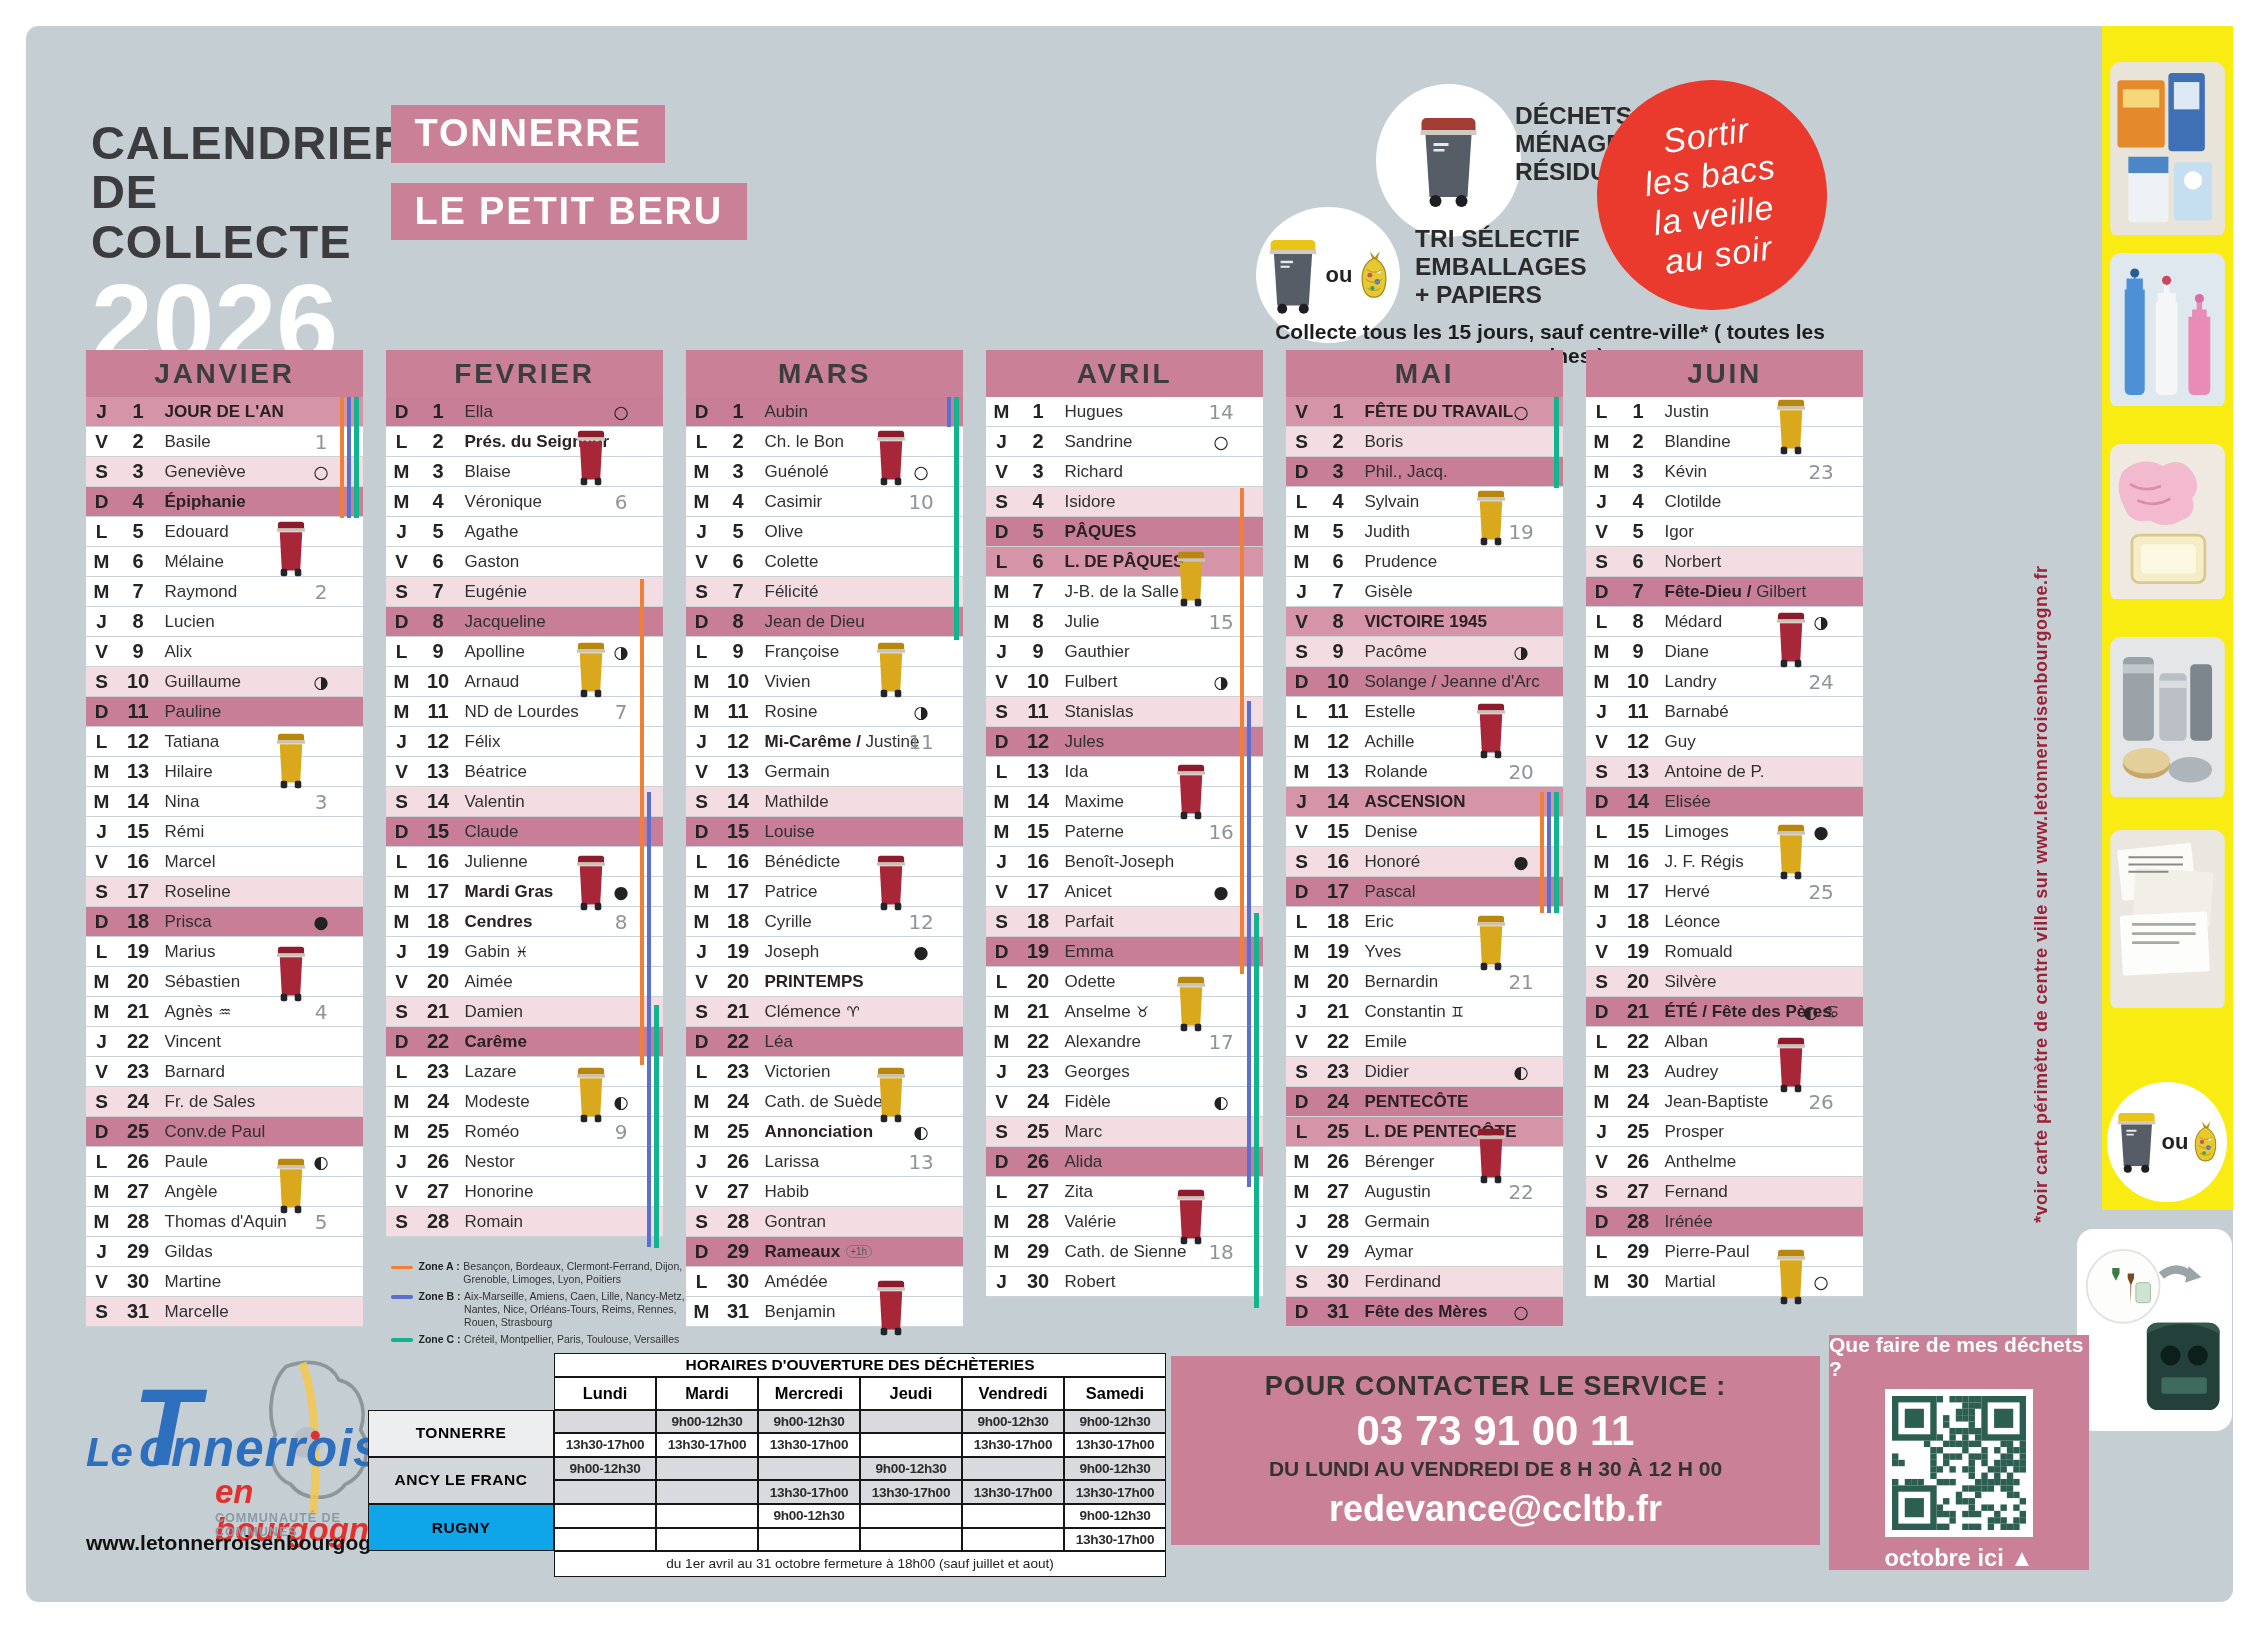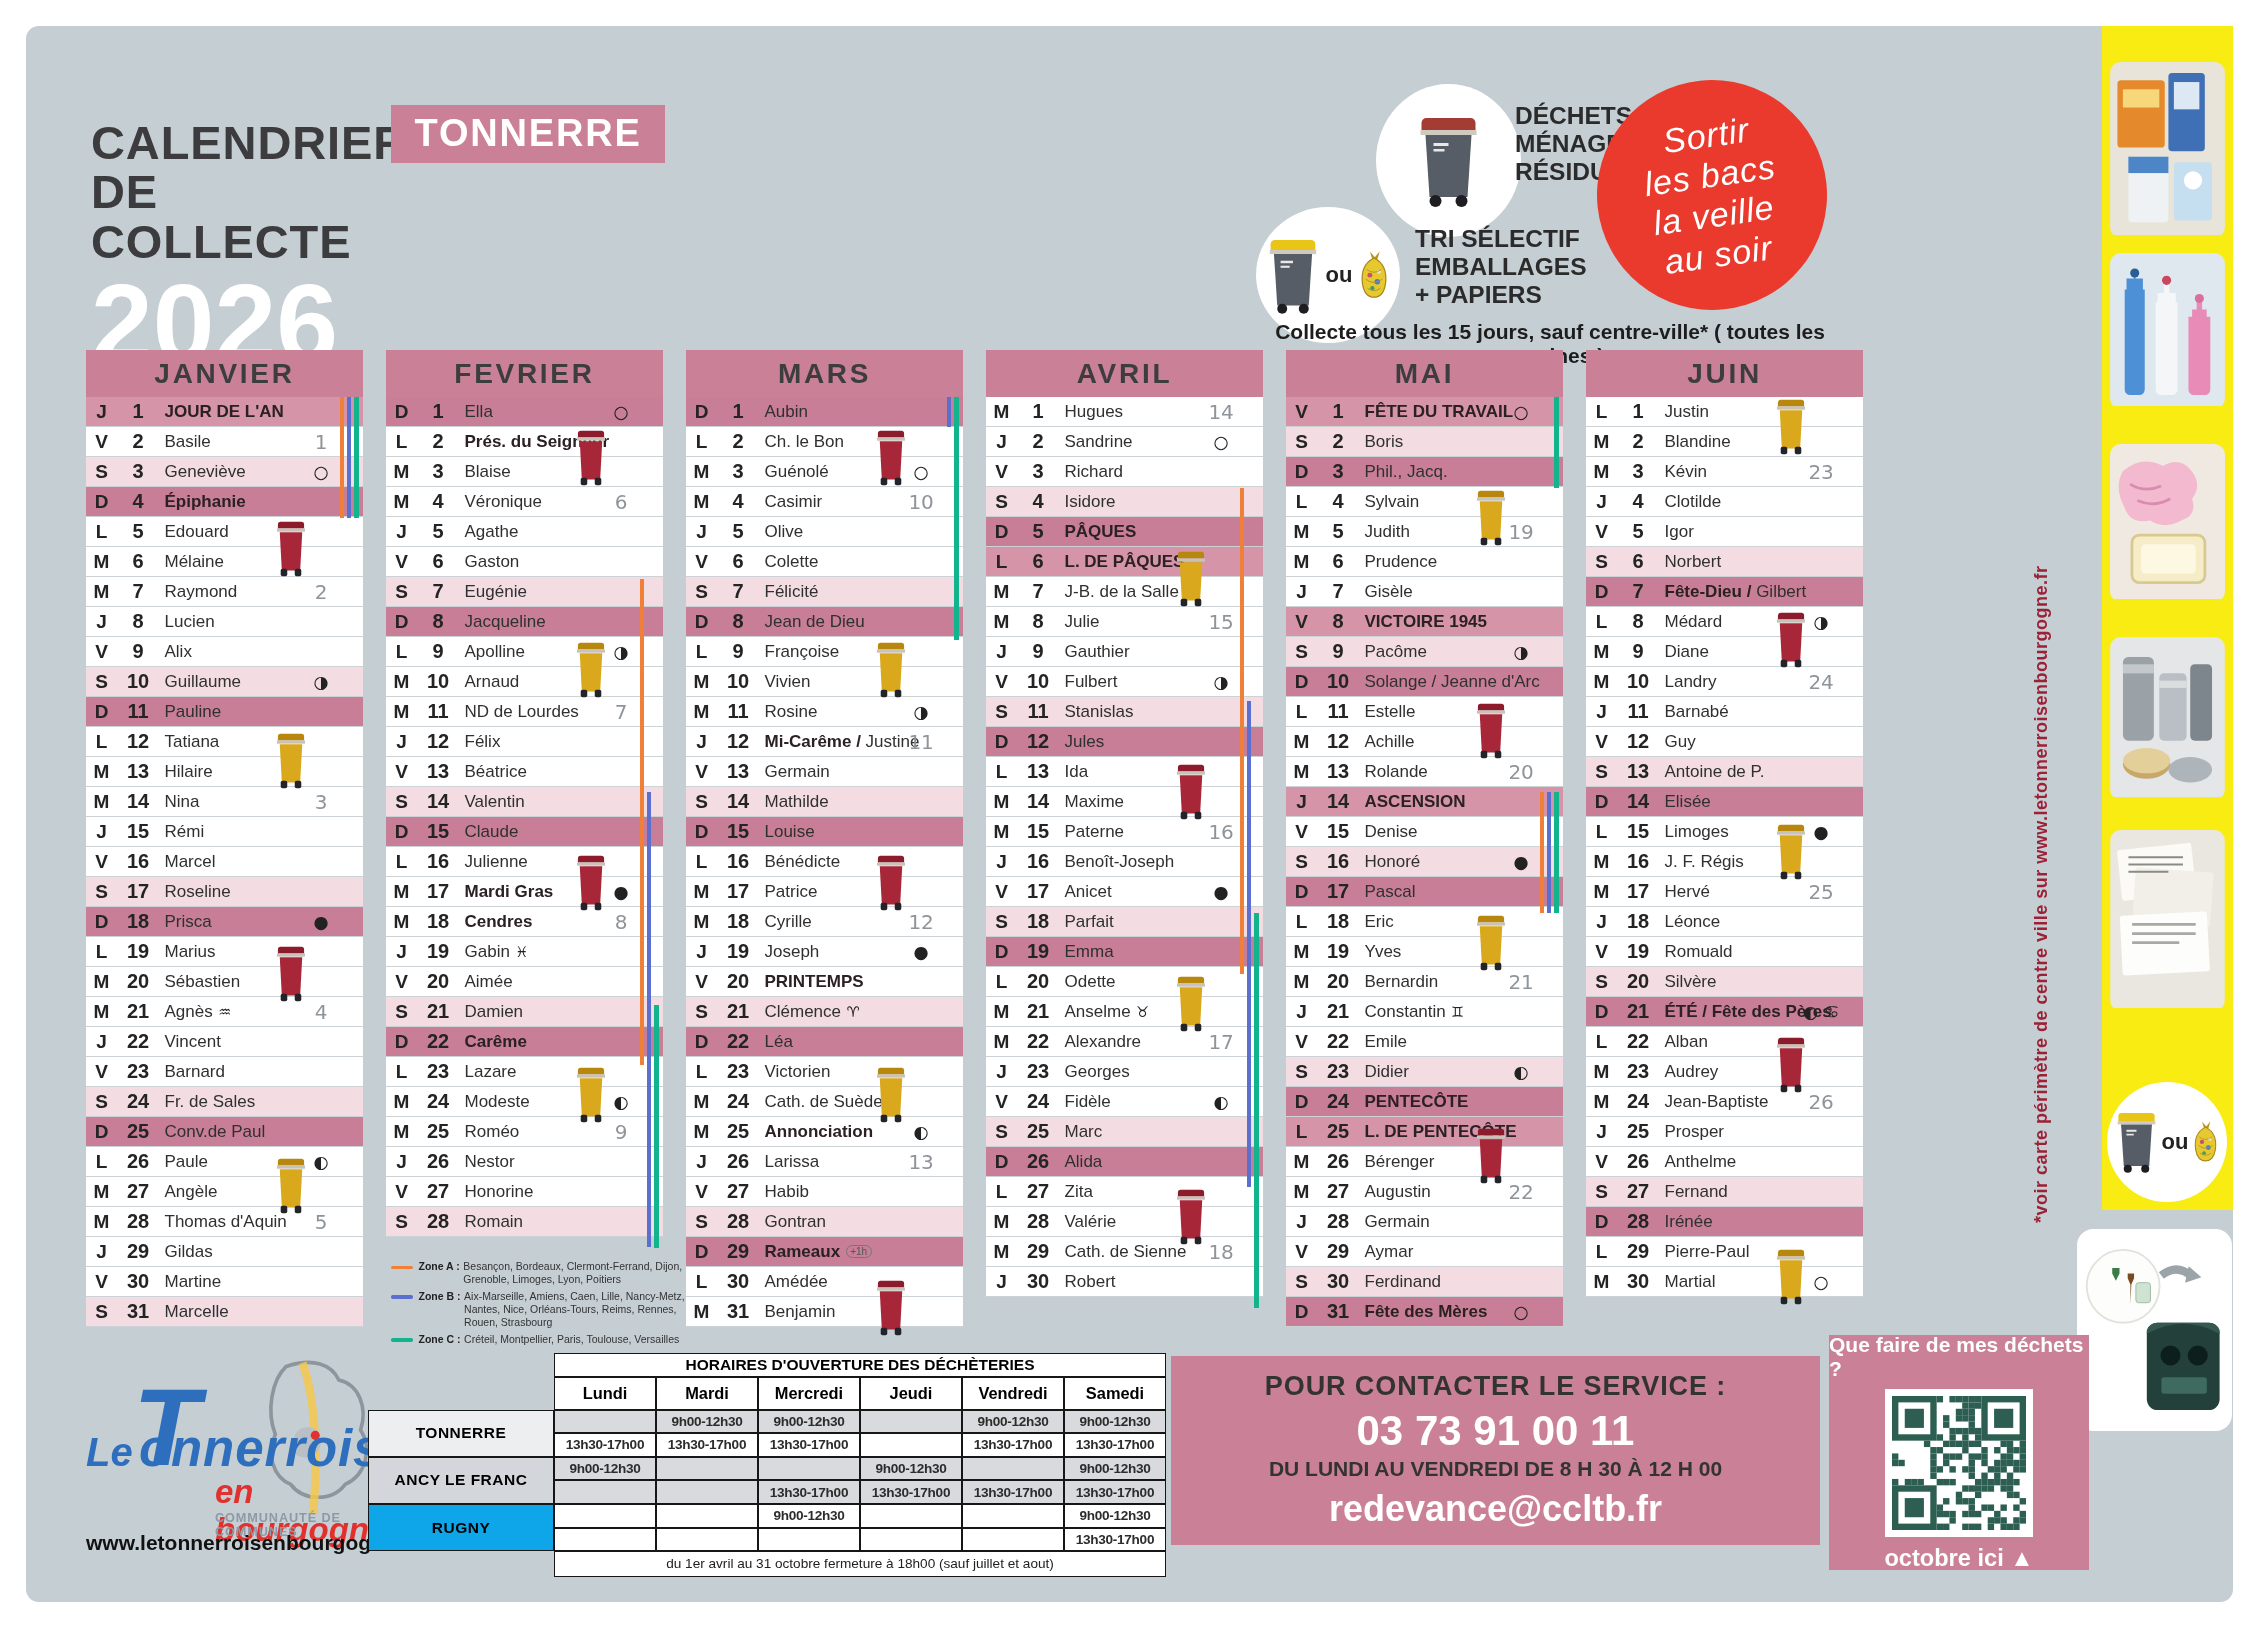--- a/index.html
+++ b/index.html
@@ -106,20 +106,21 @@
 <div id="page">
   <div id="panel"></div>
 
   <div id="title-block">
     <div class="t1">CALENDRIER</div>
     <div class="t1">DE COLLECTE</div>
     <div class="yr">2026</div>
   </div>
   <div id="towns">
       <div class="town-box">TONNERRE</div>
+      <div class="town-box">LE PETIT BERU</div>
     </div>
 
   <div class="legend-circle" id="circ-residual">
     <span id="big-bin-red"><svg width="71" height="100" viewBox="0 0 70 100">
   <path d="M8 22 h54 v-8 a5 5 0 0 0 -5 -5 H13 a5 5 0 0 0 -5 5 z" fill="#a33d33"></path>
   <rect x="7" y="21" width="56" height="5" fill="#cfc9c0"></rect>
   <path d="M12 26 h46 l-4 62 H16 z" fill="#565d66"></path>
   <rect x="20" y="34" width="15" height="3" fill="#e8e8e8"></rect>
           <rect x="20" y="40" width="11" height="2.5" fill="#e8e8e8"></rect>
   <circle cx="22" cy="92" r="6" fill="#1d1d22"></circle>

